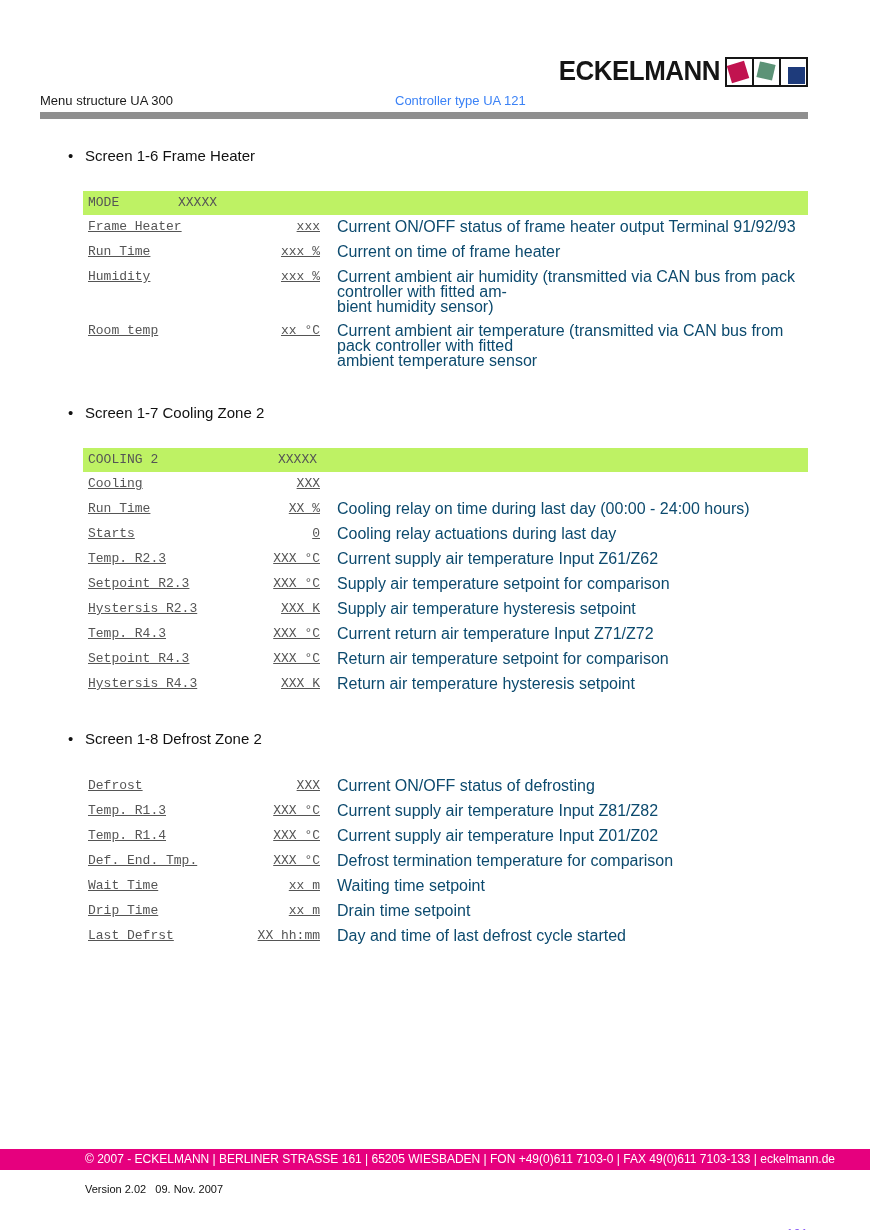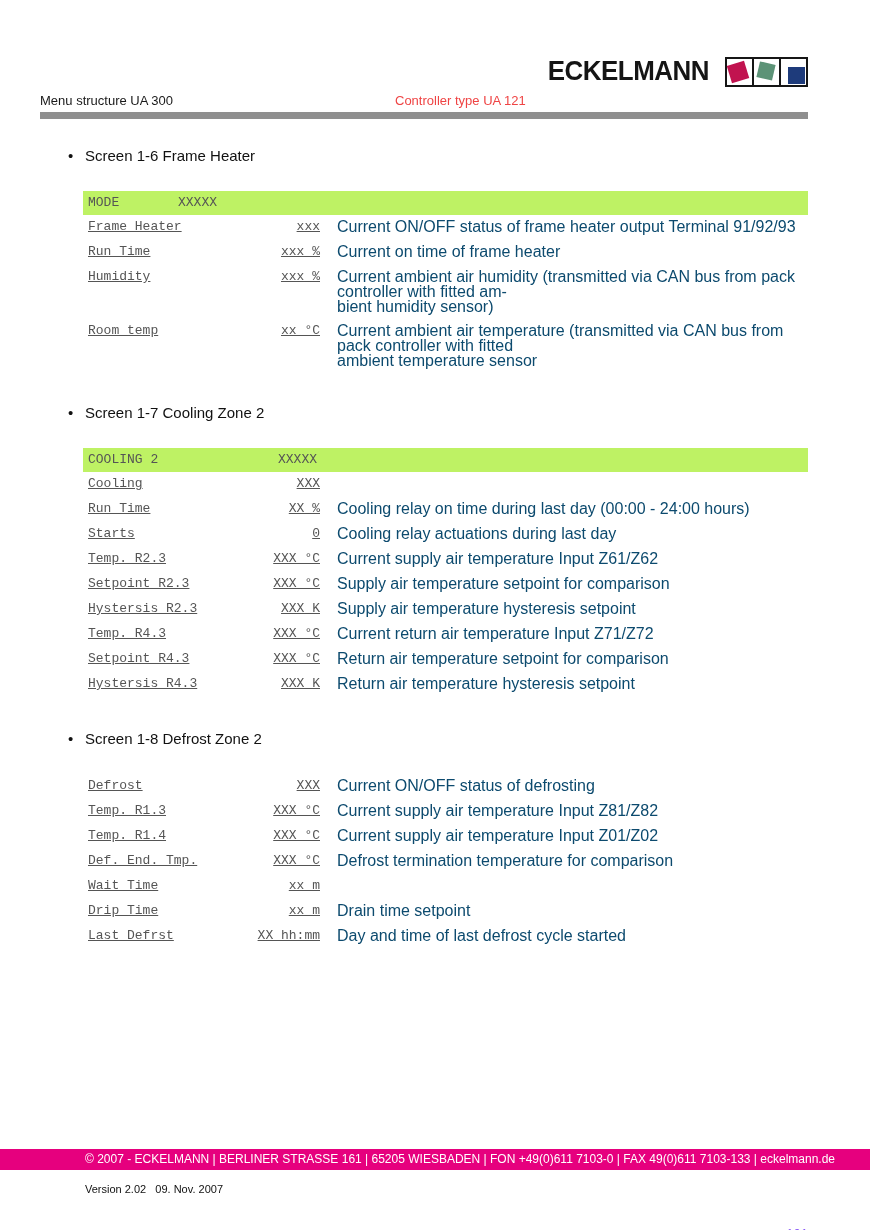--- a/index.html
+++ b/index.html
@@ -1,33 +1,33 @@
 <!DOCTYPE html>
 <html><head>
 <meta charset="utf-8">
 <style>
   html,body{margin:0;padding:0;background:#e8e8e8;}
   .page{position:relative;width:870px;height:1230px;background:#ffffff;margin:0 auto;
         font-family:"Liberation Sans",sans-serif;color:#000;overflow:hidden;}
 
   
-  .brand{position:absolute;top:56px;right:62px;display:flex;align-items:center;gap:16px;}
+  .brand{position:absolute;top:56px;right:62px;display:flex;align-items:center;gap:5px;}
   .brand-text{font-size:27px;font-weight:700;letter-spacing:-0.5px;color:#151515;
               transform:scaleX(0.96);transform-origin:right center;}
   .brand-mark{display:flex;}
   .cell{position:relative;width:25px;height:26px;border:2px solid #161616;background:#fff;}
   .cell + .cell{margin-left:-2px;}
   .cell i{position:absolute;display:block;}
   .c1 i{width:18px;height:18px;background:#c1134f;transform:rotate(-17deg);top:4px;left:2px;}
   .c2 i{width:16px;height:16px;background:#5c9377;transform:rotate(13deg);top:4px;left:4px;}
   .c3 i{width:17px;height:17px;background:#1e3b7b;right:1px;bottom:1px;}
 
   
   .hdr-left{position:absolute;top:93px;left:40px;font-size:13px;color:#1a1a1a;}
-  .hdr-right{position:absolute;top:93px;left:395px;font-size:13px;color:#ef4444;}
+  .hdr-right{position:absolute;top:93px;left:395px;font-size:13px;color:#3b82f6;}
   .hdr-rule{position:absolute;top:112px;left:40px;width:768px;height:7px;background:#8f8f8f;}
 
   
   .content{position:absolute;top:120px;left:0;width:870px;}
   .sec-title{margin-left:68px;font-size:15px;line-height:18px;color:#111;
              display:flex;align-items:baseline;}
   .bullet{width:17px;font-size:15px;}
   section:nth-of-type(1) .sec-title{margin-top:27px;}
   section:nth-of-type(2) .sec-title{margin-top:31px;}
   section:nth-of-type(3) .sec-title{margin-top:33px;}
@@ -249,20 +249,21 @@
       <span>XXX °C</span>
     </div>
     <div class="desc">Defrost termination temperature for comparison</div>
   </div>
 
   <div class="row">
     <div class="lv mono">
       <span>Wait Time</span>
       <span>xx m</span>
     </div>
+    <div class="desc">Waiting time setpoint</div>
   </div>
 
   <div class="row">
     <div class="lv mono">
       <span>Drip Time</span>
       <span>xx m</span>
     </div>
     <div class="desc">Drain time setpoint</div>
   </div>
 

